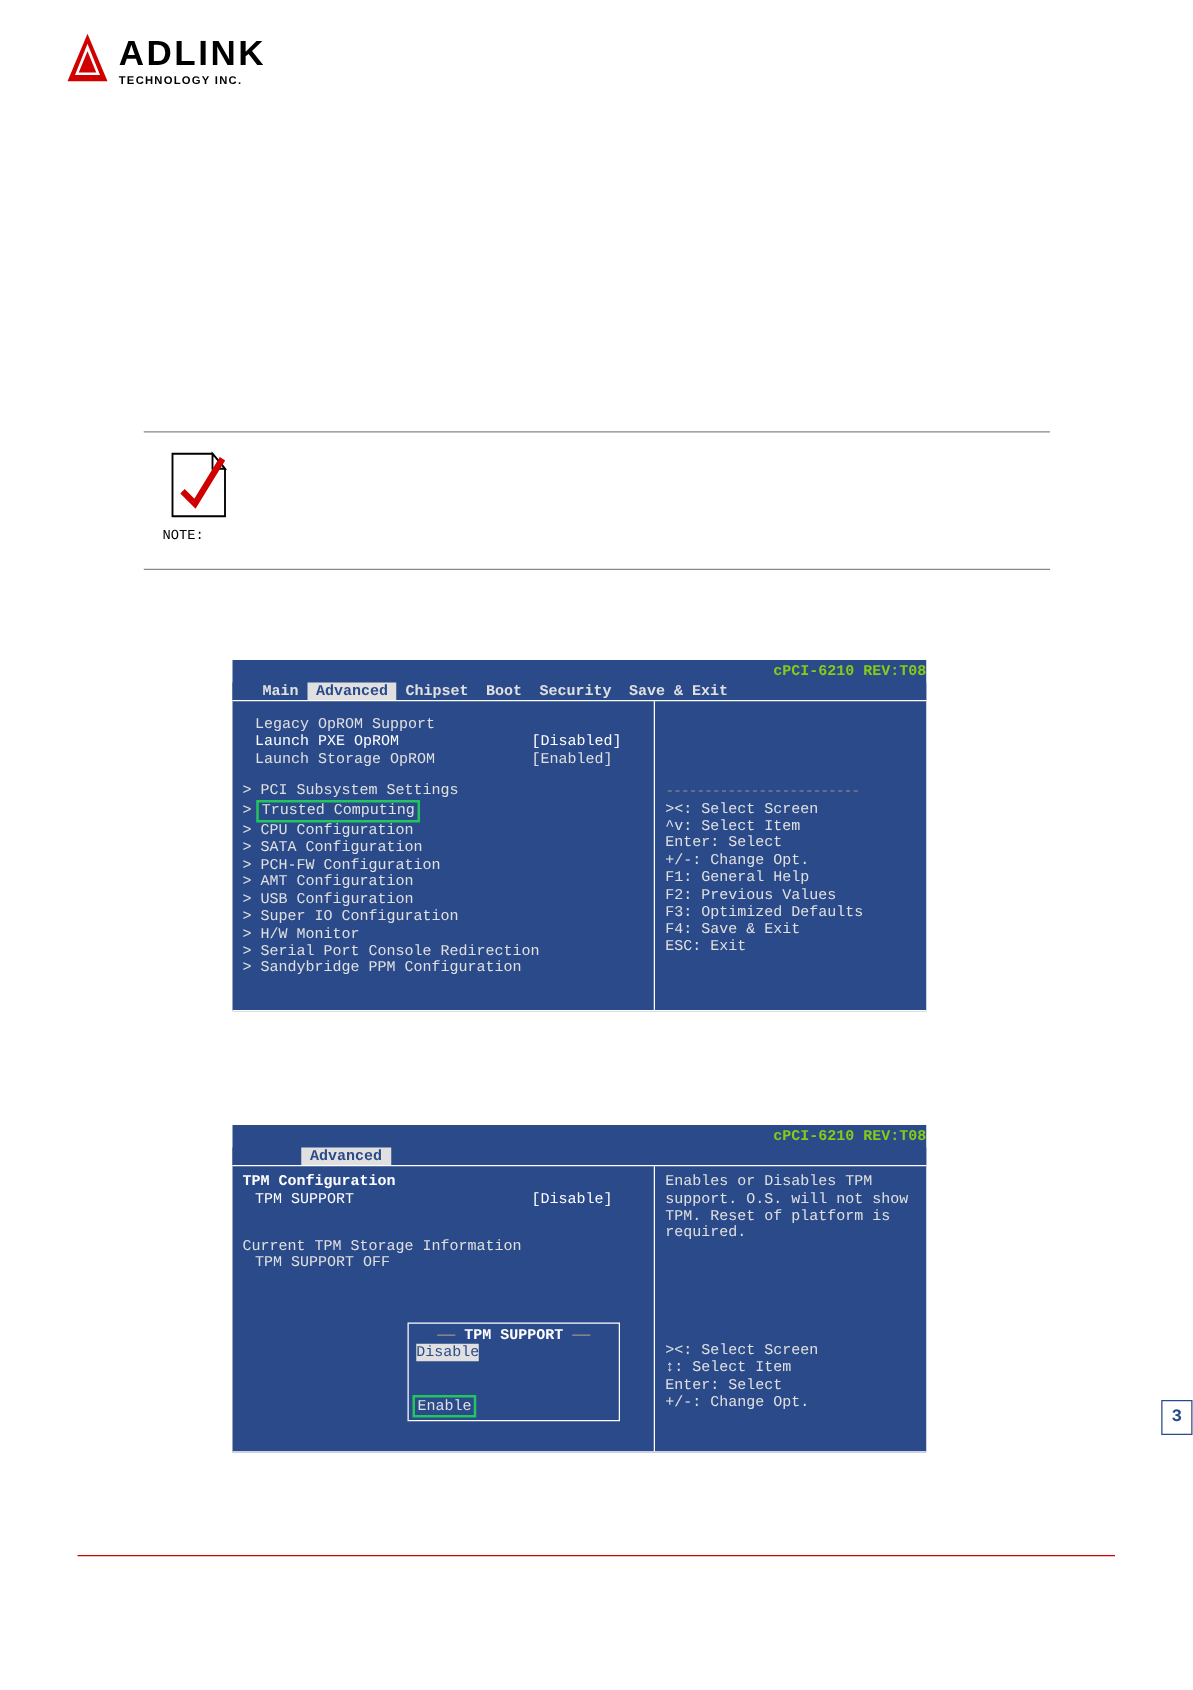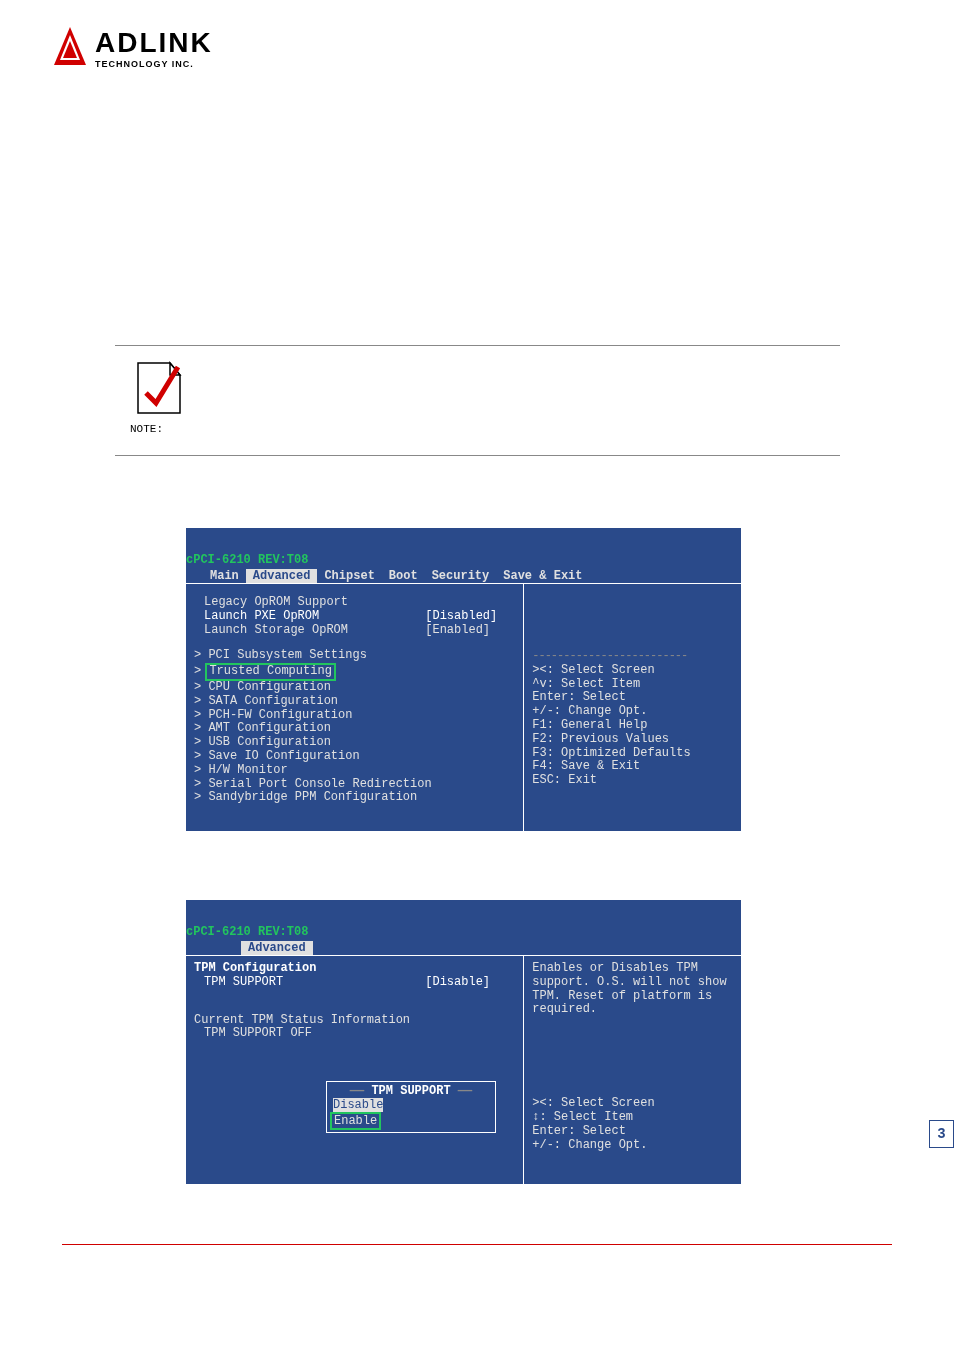--- a/index.html
+++ b/index.html
@@ -13,21 +13,21 @@
     
     .hr-top { position: absolute; top: 345px; left: 115px; width: 725px; border-top: 1px solid #888; }
     .hr-bot { position: absolute; top: 455px; left: 115px; width: 725px; border-top: 1px solid #888; }
     
     .note-icon { position: absolute; top: 355px; left: 130px; width: 55px; }
     .note-label { position: absolute; top: 423px; left: 130px; font-size: 11px; color: #000; font-family: Liberation Mono, monospace; }
     
     .bios1 { position: absolute; top: 528px; left: 186px; width: 555px; background: #2a4a8a; font-family: 'Courier New', monospace; font-size: 12px; color: #e0e0e0; }
     .bios2 { position: absolute; top: 900px; left: 186px; width: 555px; background: #2a4a8a; font-family: 'Courier New', monospace; font-size: 12px; color: #e0e0e0; }
     
-    .bios-title { text-align: left; color: #22c55e; padding: 2px 0; font-weight: bold; margin-top: 23px;}
+    .bios-title { text-align: right; color: #84cc16; padding: 2px 0; font-weight: bold;}
     .bios-menu { display: flex; gap: 0; padding-left: 17px; background: #2a4a8a; font-weight: bold;}
     .menu-item { color: #e0e0e0; padding: 0 7px; }
     .menu-active { background: #e0e0e0; color: #2a4a8a; padding: 0 7px; }
     
     .bios-body { display: flex; border-top: 1px solid #fff; border-bottom: 1px solid #fff;}
     .bios-left { flex: 1.6; padding: 6px 8px; border-right: 1px solid #fff; line-height: 1.15; }
     .bios-right { flex: 1; padding: 6px 8px; line-height: 1.15; }
     
     .row { display: flex; }
     .row .label { flex: 1; }
@@ -36,21 +36,21 @@
     .highlight-line { color: #fff; }
     .marker { color: #e0e0e0; }
     .redbox { border: 2px solid #22c55e; display: inline-block; padding: 0 2px; margin-left: -3px;}
     
     .dash-sep { color: #888; letter-spacing: -1px; }
     
     .bios-footer { background: #2a4a8a; color: #fff; text-align: center; padding: 1px 0; font-weight: bold;}
     
     .popup { position: absolute; border: 1px solid #fff; background: #2a4a8a; padding: 2px 6px; }
     .popup-title { color: #fff; text-align: center;  font-weight: bold;}
-    .popup-opt { color: #e0e0e0; }
+    .popup-opt { color: #e0e0e0; margin-top: 27px; }
     .popup-sel { background: #e0e0e0; color: #2a4a8a; display: inline;}
     
     .page-bottom-hr { position: absolute; top: 1244px; left: 62px; width: 830px; border-top: 1.5px solid #d00000; }
     .page-num-box { position: absolute; top: 1120px; right: 0; width: 25px; height: 28px; background: #fff; color: #2a4a8a; display: flex; align-items: center; justify-content: center; font-size: 14px; font-weight: bold; font-family: 'Courier New', monospace; border: 1px solid #2a4a8a;}
   </style>
 </head>
 <body>
 
 <div class="logo">
   <svg class="logo-mark" viewBox="0 0 40 45">
@@ -100,21 +100,21 @@
         <span class="val">[Enabled]</span>
       </div>
       <div style="height:12px;"></div>
       <div><span class="marker">&gt; </span><span>PCI Subsystem Settings</span></div>
       <div><span class="marker">&gt; </span><span class="redbox">Trusted Computing</span></div>
       <div><span class="marker">&gt; </span><span>CPU Configuration</span></div>
       <div><span class="marker">&gt; </span><span>SATA Configuration</span></div>
       <div><span class="marker">&gt; </span><span>PCH-FW Configuration</span></div>
       <div><span class="marker">&gt; </span><span>AMT Configuration</span></div>
       <div><span class="marker">&gt; </span><span>USB Configuration</span></div>
-      <div><span class="marker">&gt; </span><span>Save IO Configuration</span></div>
+      <div><span class="marker">&gt; </span><span>Super IO Configuration</span></div>
       <div><span class="marker">&gt; </span><span>H/W Monitor</span></div>
       <div><span class="marker">&gt; </span><span>Serial Port Console Redirection</span></div>
       <div><span class="marker">&gt; </span><span>Sandybridge PPM Configuration</span></div>
       <div style="height:20px;"></div>
     </div>
     <div class="bios-right">
       <div style="height:60px;"></div>
       <div class="dash-sep">-------------------------</div>
       <div>&gt;&lt;: Select Screen</div>
       <div>^v: Select Item</div>
@@ -135,21 +135,21 @@
     <span class="menu-active">Advanced</span>
   </div>
   <div class="bios-body" style="position:relative; min-height:230px;">
     <div class="bios-left">
       <div style="color:#fff;font-weight:bold;">TPM Configuration</div>
       <div class="row" style="padding-left:10px;">
         <span class="label" style="color:#fff;">TPM SUPPORT</span>
         <span class="val" style="color:#fff;">[Disable]</span>
       </div>
       <div style="height:24px;"></div>
-      <div>Current TPM Status Information</div>
+      <div>Current TPM Storage Information</div>
       <div style="padding-left:10px;">TPM SUPPORT OFF</div>
     </div>
     <div class="bios-right">
       <div>Enables or Disables TPM support. O.S. will not show TPM. Reset of platform is required.</div>
       <div style="height:80px;"></div>
       <div>&gt;&lt;: Select Screen</div>
       <div>↕: Select Item</div>
       <div>Enter: Select</div>
       <div>+/-: Change Opt.</div>
     </div>

